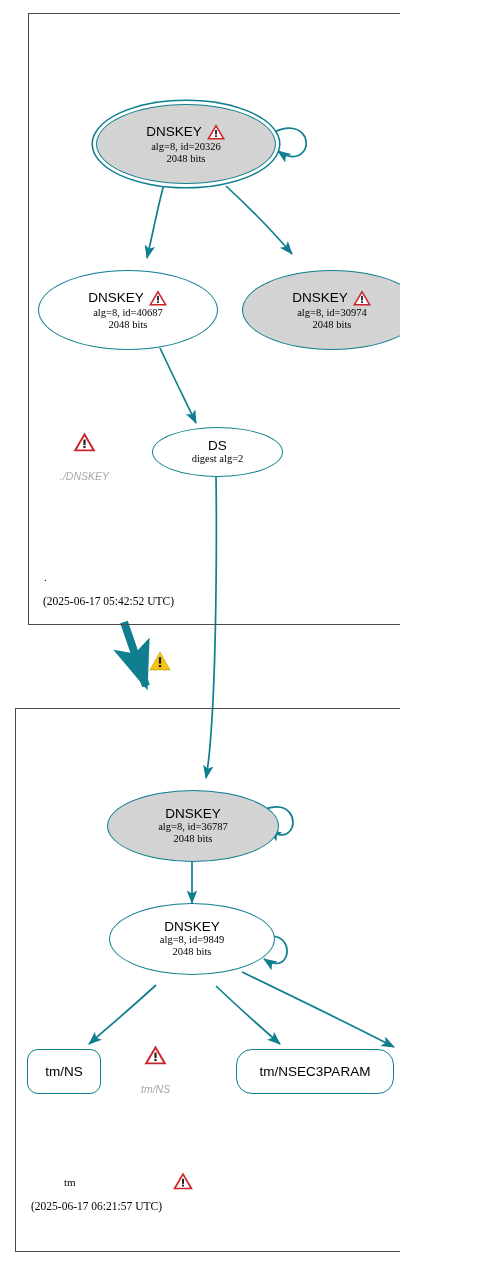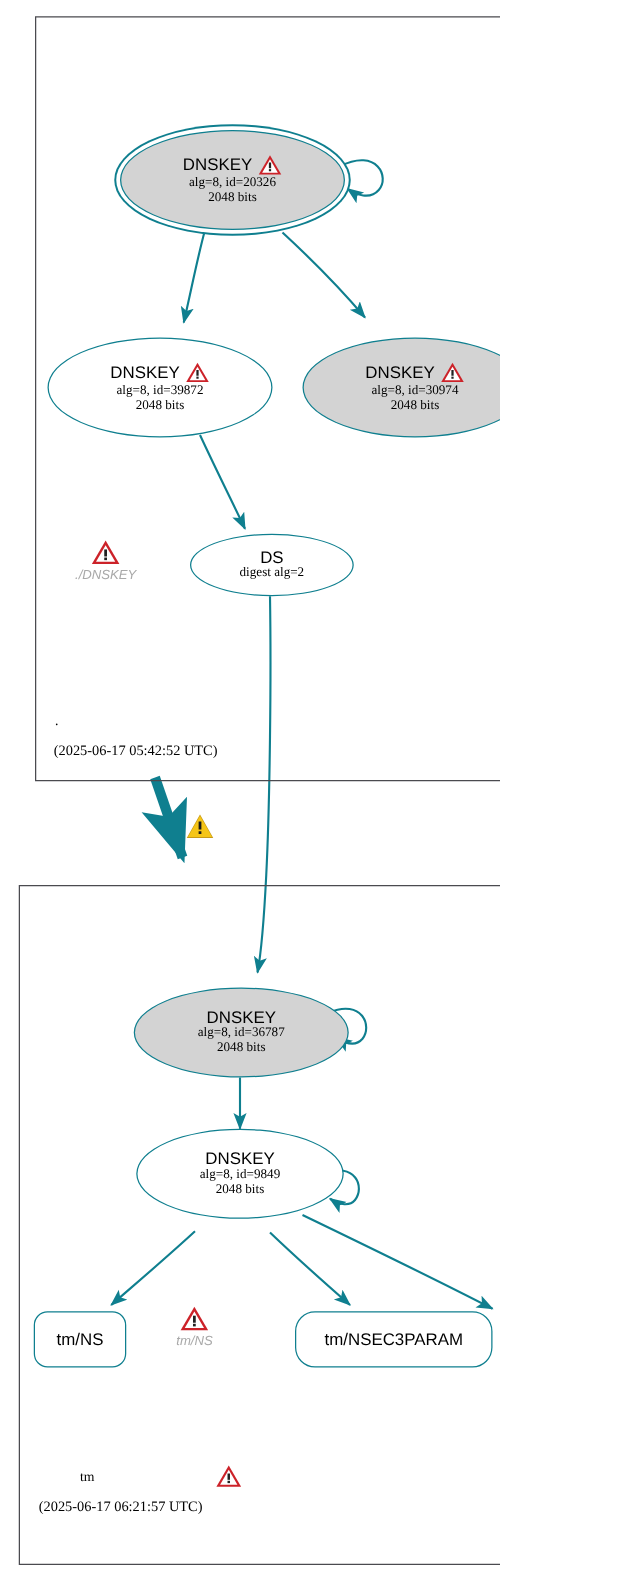--- a/index.html
+++ b/index.html
@@ -108,21 +108,21 @@
     position: relative;
     line-height: 0;
   }
   .warn svg { display: block; }
 
   .error-note {
     position: absolute;
     display: flex;
     flex-direction: column;
     align-items: center;
-    gap: 1px;
+    gap: 17px;
   }
   .error-note-label {
     font-family: "Liberation Sans", sans-serif;
     font-size: 10.5px;
     font-style: italic;
     color: #a9a9a9;
     white-space: nowrap;
   }
   .float-warn { position: absolute; }
 </style>
@@ -193,21 +193,21 @@
       <span>DNSKEY</span>
       <span class="warn">
         <svg width="20" height="18" viewBox="0 0 20 18">
           <path d="M10 1.2 L19 16.6 L1 16.6 Z" fill="#cc2229"></path>
           <path d="M10 4.3 L16.3 15.1 L3.7 15.1 Z" fill="#ffffff"></path>
           <rect x="9.1" y="7.0" width="1.8" height="4.6" fill="#222222"></rect>
           <rect x="9.1" y="12.3" width="1.8" height="1.7" fill="#222222"></rect>
         </svg>
       </span>
     </div>
-    <div class="node-sub">alg=8, id=39872</div>
+    <div class="node-sub">alg=8, id=40687</div>
     <div class="node-sub">2048 bits</div>
   </div>
 
   <div class="node-ellipse filled" style="left:242px; top:270px; width:180px; height:80px;">
     <div class="node-title">
       <span>DNSKEY</span>
       <span class="warn">
         <svg width="20" height="18" viewBox="0 0 20 18">
           <path d="M10 1.2 L19 16.6 L1 16.6 Z" fill="#cc2229"></path>
           <path d="M10 4.3 L16.3 15.1 L3.7 15.1 Z" fill="#ffffff"></path>

